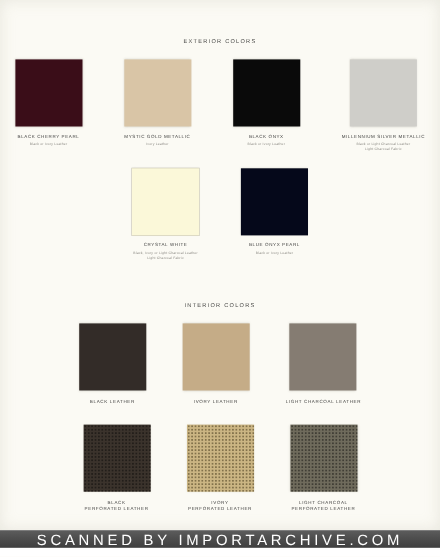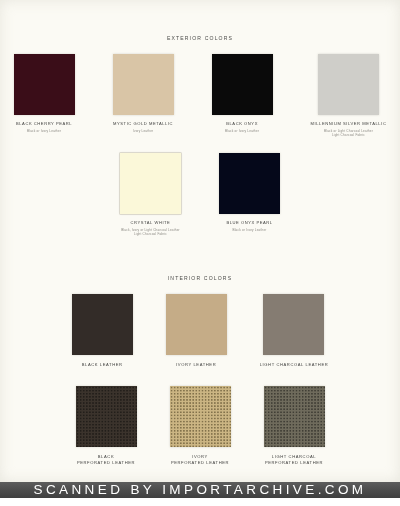--- a/index.html
+++ b/index.html
@@ -119,21 +119,21 @@
   
   #scan-banner {
     position: absolute;
     left: 0;
     top: 482px;
     width: 400px;
     height: 16px;
     background: linear-gradient(180deg, #5d5d5d 0%, #4e4e4e 45%, #3f3f3f 100%);
     color: #ffffff;
     display: flex;
-    align-items: flex-start;
+    align-items: center;
     justify-content: center;
     font-size: 13.5px;
     letter-spacing: 3.4px;
     font-family: "Liberation Sans", sans-serif;
   }
 </style>
 </head>
 <body>
 
 <div id="page">

